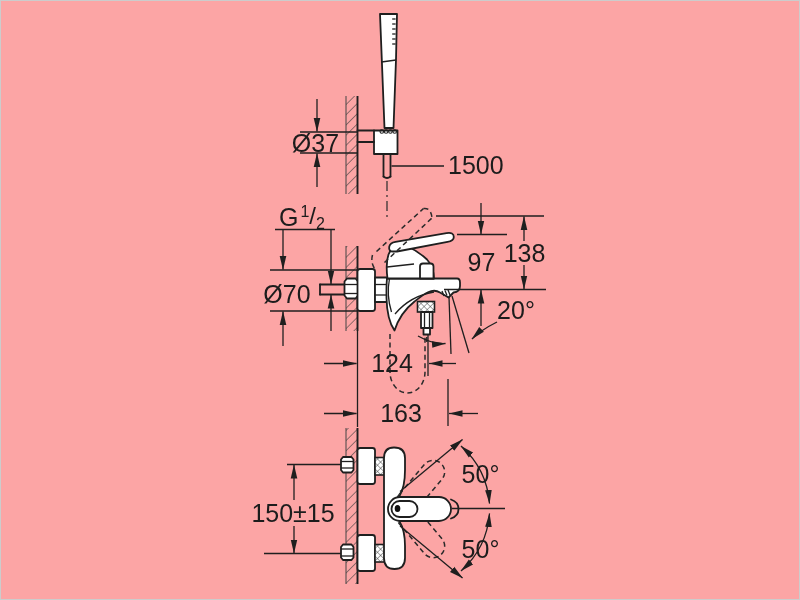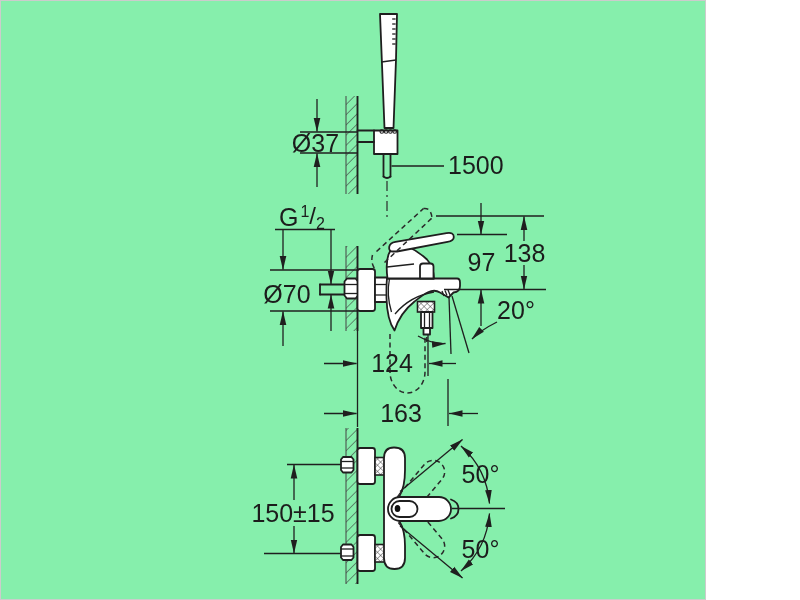--- a/index.html
+++ b/index.html
@@ -1,16 +1,16 @@
 <!DOCTYPE html>
 <html><head>
 <meta charset="utf-8">
 <style>
   html,body{margin:0;padding:0;background:#fff;}
-  .page{position:relative;width:706px;height:600px;background:#86efac;
+  .page{position:relative;width:800px;height:600px;background:#fca5a5;
         border:1px solid #cccccc;box-sizing:border-box;
         font-family:"Liberation Sans", sans-serif;}
   svg{position:absolute;left:0;top:0;}
   text{fill:#1c1c1c;font-family:"Liberation Sans", sans-serif;font-size:25px;}
   .obj{stroke:#1f1f1f;stroke-width:1.8;fill:none;stroke-linejoin:round;stroke-linecap:round;}
   .objf{stroke:#1f1f1f;stroke-width:1.8;fill:#ffffff;stroke-linejoin:round;}
   .thin{stroke:#1f1f1f;stroke-width:1.3;fill:none;}
   .dim{stroke:#1f1f1f;stroke-width:1.3;fill:none;}
   .dash{stroke:#2a2a2a;stroke-width:1.5;fill:none;stroke-dasharray:5 3.5;}
   .cl{stroke:#2a2a2a;stroke-width:1.2;fill:none;stroke-dasharray:10 4 2 4;}

